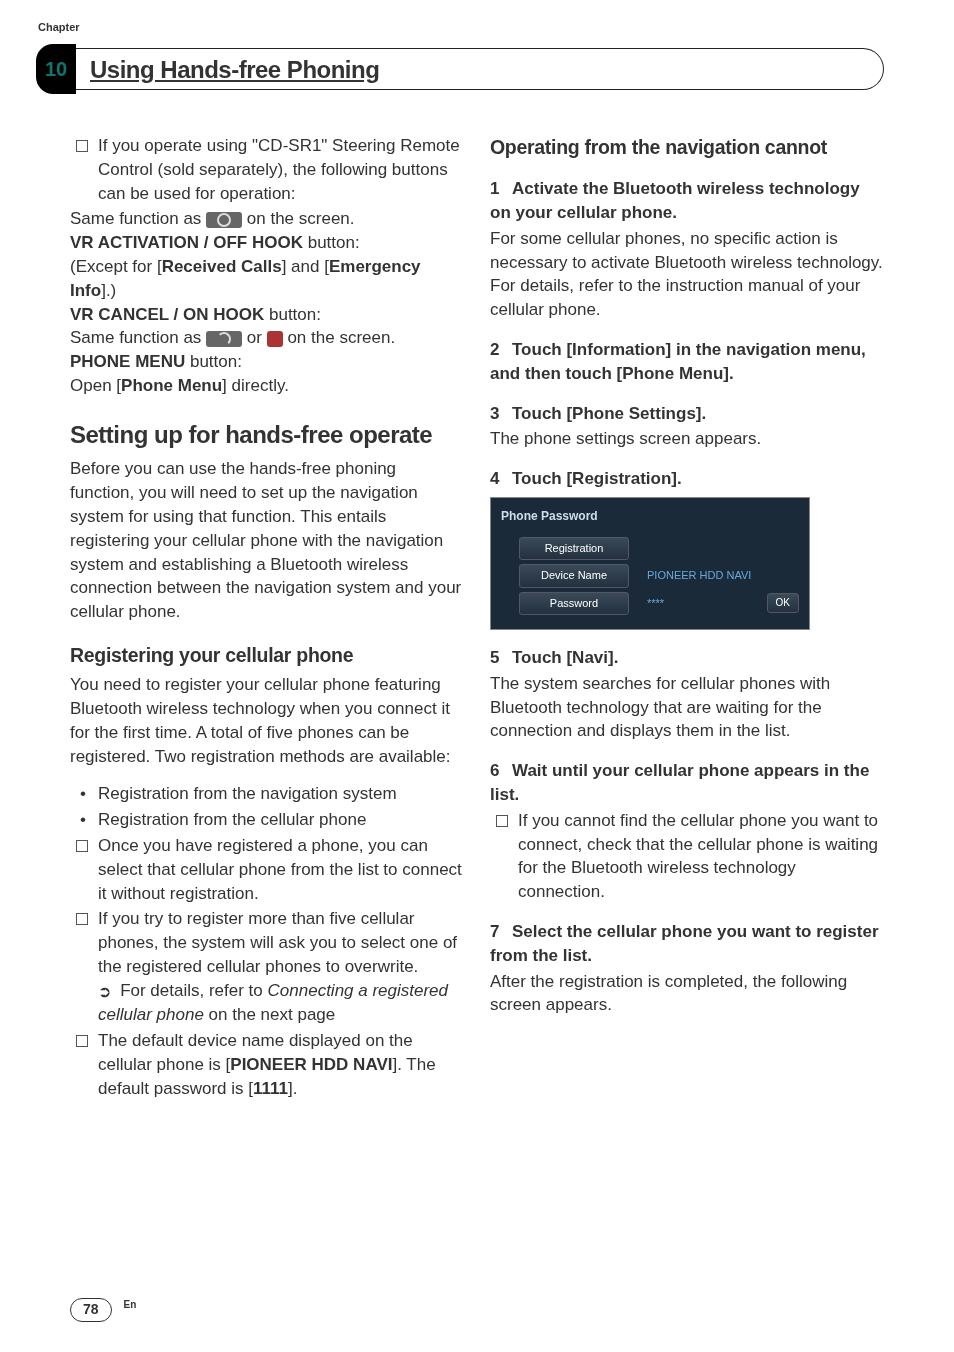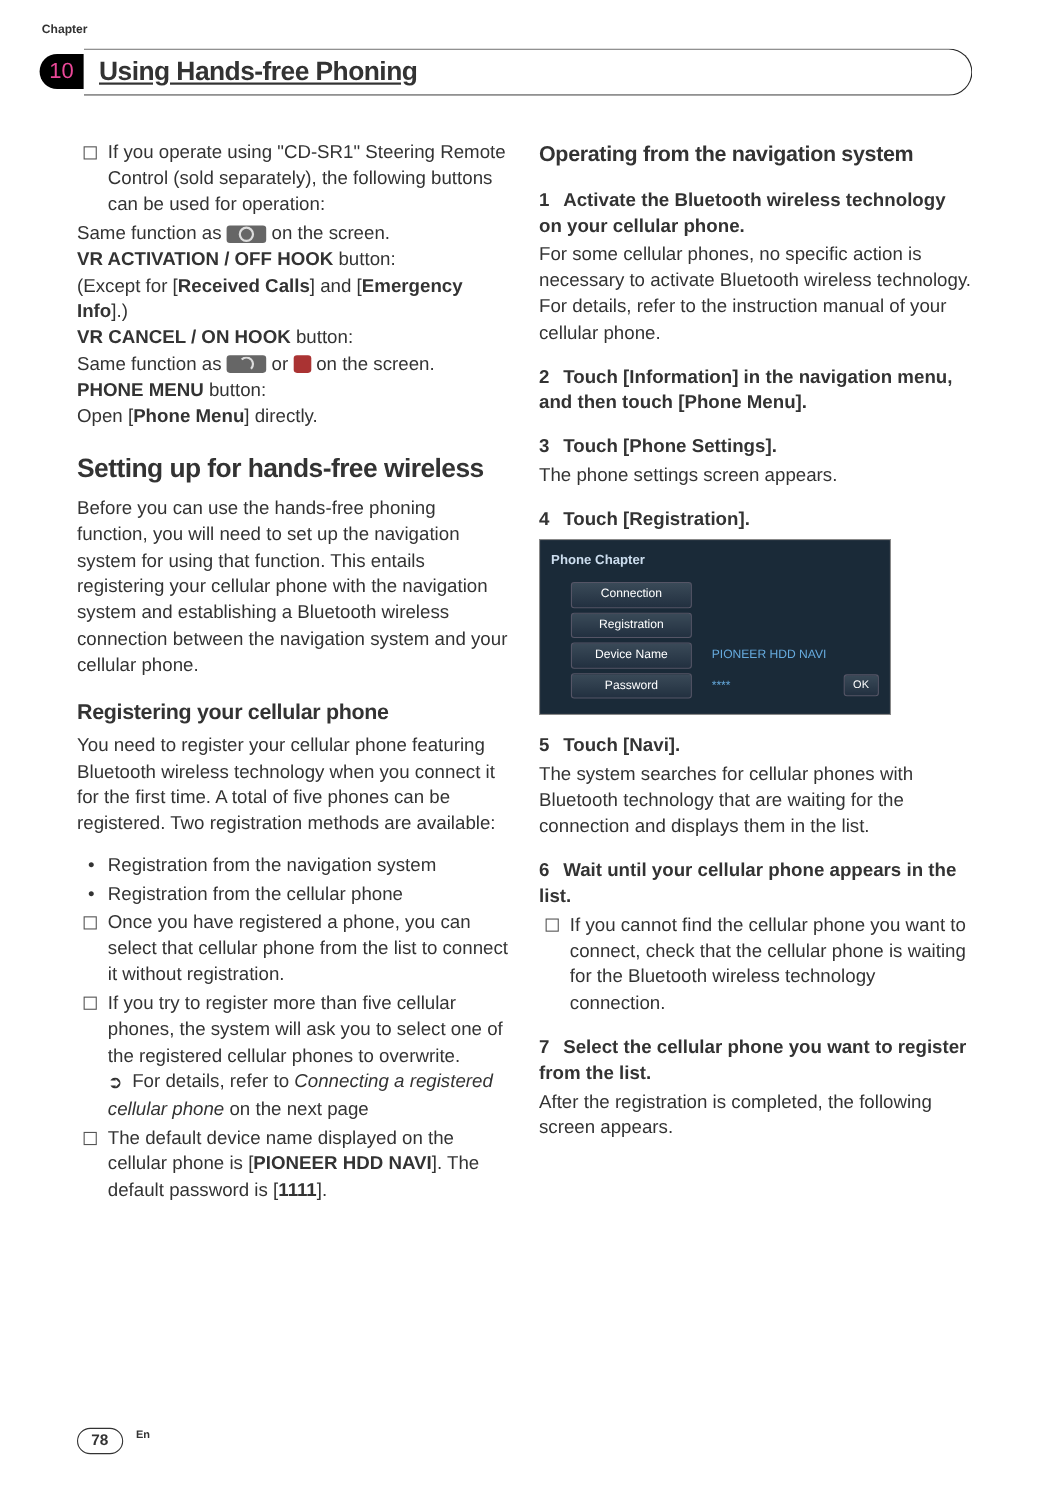--- a/index.html
+++ b/index.html
@@ -12,29 +12,29 @@
     position: relative;
     padding: 30px 70px 30px 70px;
     font-size: 17px;
     line-height: 1.4;
   }
   .header { margin-bottom: 40px; }
   .chapter-label { font-size: 11px; font-weight: bold; position: absolute; top: 20px; left: 38px; }
   .chapter-row { display: flex; align-items: center; margin-top: 14px; }
   .chapter-badge {
     background: black;
-    color: #ec4899;
+    color: #0f766e;
     width: 40px;
-    height: 32px;
+    height: 50px;
     border-radius: 17px 0 0 17px;
     display: flex;
     align-items: center;
     justify-content: center;
     font-size: 20px;
-    font-weight: normal;
+    font-weight: bold;
     margin-left: -34px;
   }
   .chapter-title-wrap {
     flex: 1;
     border: 1.5px solid #222;
     border-left: none;
     border-radius: 0 24px 24px 0;
     padding: 4px 16px 3px 14px;
     margin-left: 0;
     text-decoration: underline;
@@ -129,21 +129,21 @@
       <span class="icon-small"></span>
       <span> on the screen.</span>
     </div>
     <div>
       <b>PHONE MENU</b><span> button:</span>
     </div>
     <div>
       <span>Open [</span><b>Phone Menu</b><span>] directly.</span>
     </div>
 
-    <div class="h1">Setting up for hands-free wireless</div>
+    <div class="h1">Setting up for hands-free operate</div>
     <div class="para">Before you can use the hands-free phoning function, you will need to set up the navigation system for using that function. This entails registering your cellular phone with the navigation system and establishing a Bluetooth wireless connection between the navigation system and your cellular phone.</div>
 
     <div class="h2">Registering your cellular phone</div>
     <div class="para">You need to register your cellular phone featuring Bluetooth wireless technology when you connect it for the first time. A total of five phones can be registered. Two registration methods are available:</div>
 
     <ul class="bullet-list dot">
       <li>Registration from the navigation system</li>
       <li>Registration from the cellular phone</li>
     </ul>
     <ul class="bullet-list square">
@@ -152,37 +152,34 @@
         <span>If you try to register more than five cellular phones, the system will ask you to select one of the registered cellular phones to overwrite.</span><br>
         <span class="arrow-cross">➲</span><span> For details, refer to </span><i>Connecting a registered cellular phone</i><span> on the next page</span>
       </li>
       <li>
         <span>The default device name displayed on the cellular phone is [</span><b>PIONEER HDD NAVI</b><span>]. The default password is [</span><b>1111</b><span>].</span>
       </li>
     </ul>
   </div>
 
   <div class="col">
-    <div class="h2" style="margin-top:0">Operating from the navigation system</div>
+    <div class="h2" style="margin-top:0">Operating from the navigation cannot</div>
 
     <div class="step"><span class="num">1</span><span>Activate the Bluetooth wireless technology on your cellular phone.</span></div>
     <div>For some cellular phones, no specific action is necessary to activate Bluetooth wireless technology. For details, refer to the instruction manual of your cellular phone.</div>
 
     <div class="step"><span class="num">2</span><span>Touch [Information] in the navigation menu, and then touch [Phone Menu].</span></div>
 
     <div class="step"><span class="num">3</span><span>Touch [Phone Settings].</span></div>
     <div>The phone settings screen appears.</div>
 
     <div class="step"><span class="num">4</span><span>Touch [Registration].</span></div>
 
     <div class="screenshot">
-      <div class="screenshot-title">Phone Chapter</div>
-      <div class="screenshot-row">
-          <div class="screenshot-btn">Connection</div>
-        </div>
+      <div class="screenshot-title">Phone Password</div>
       <div class="screenshot-row">
           <div class="screenshot-btn">Registration</div>
         </div>
       <div class="screenshot-row">
           <div class="screenshot-btn">Device Name</div>
           <div class="screenshot-val">PIONEER HDD NAVI</div>
         </div>
       <div class="screenshot-row">
           <div class="screenshot-btn">Password</div>
           <div class="screenshot-val">****</div>

